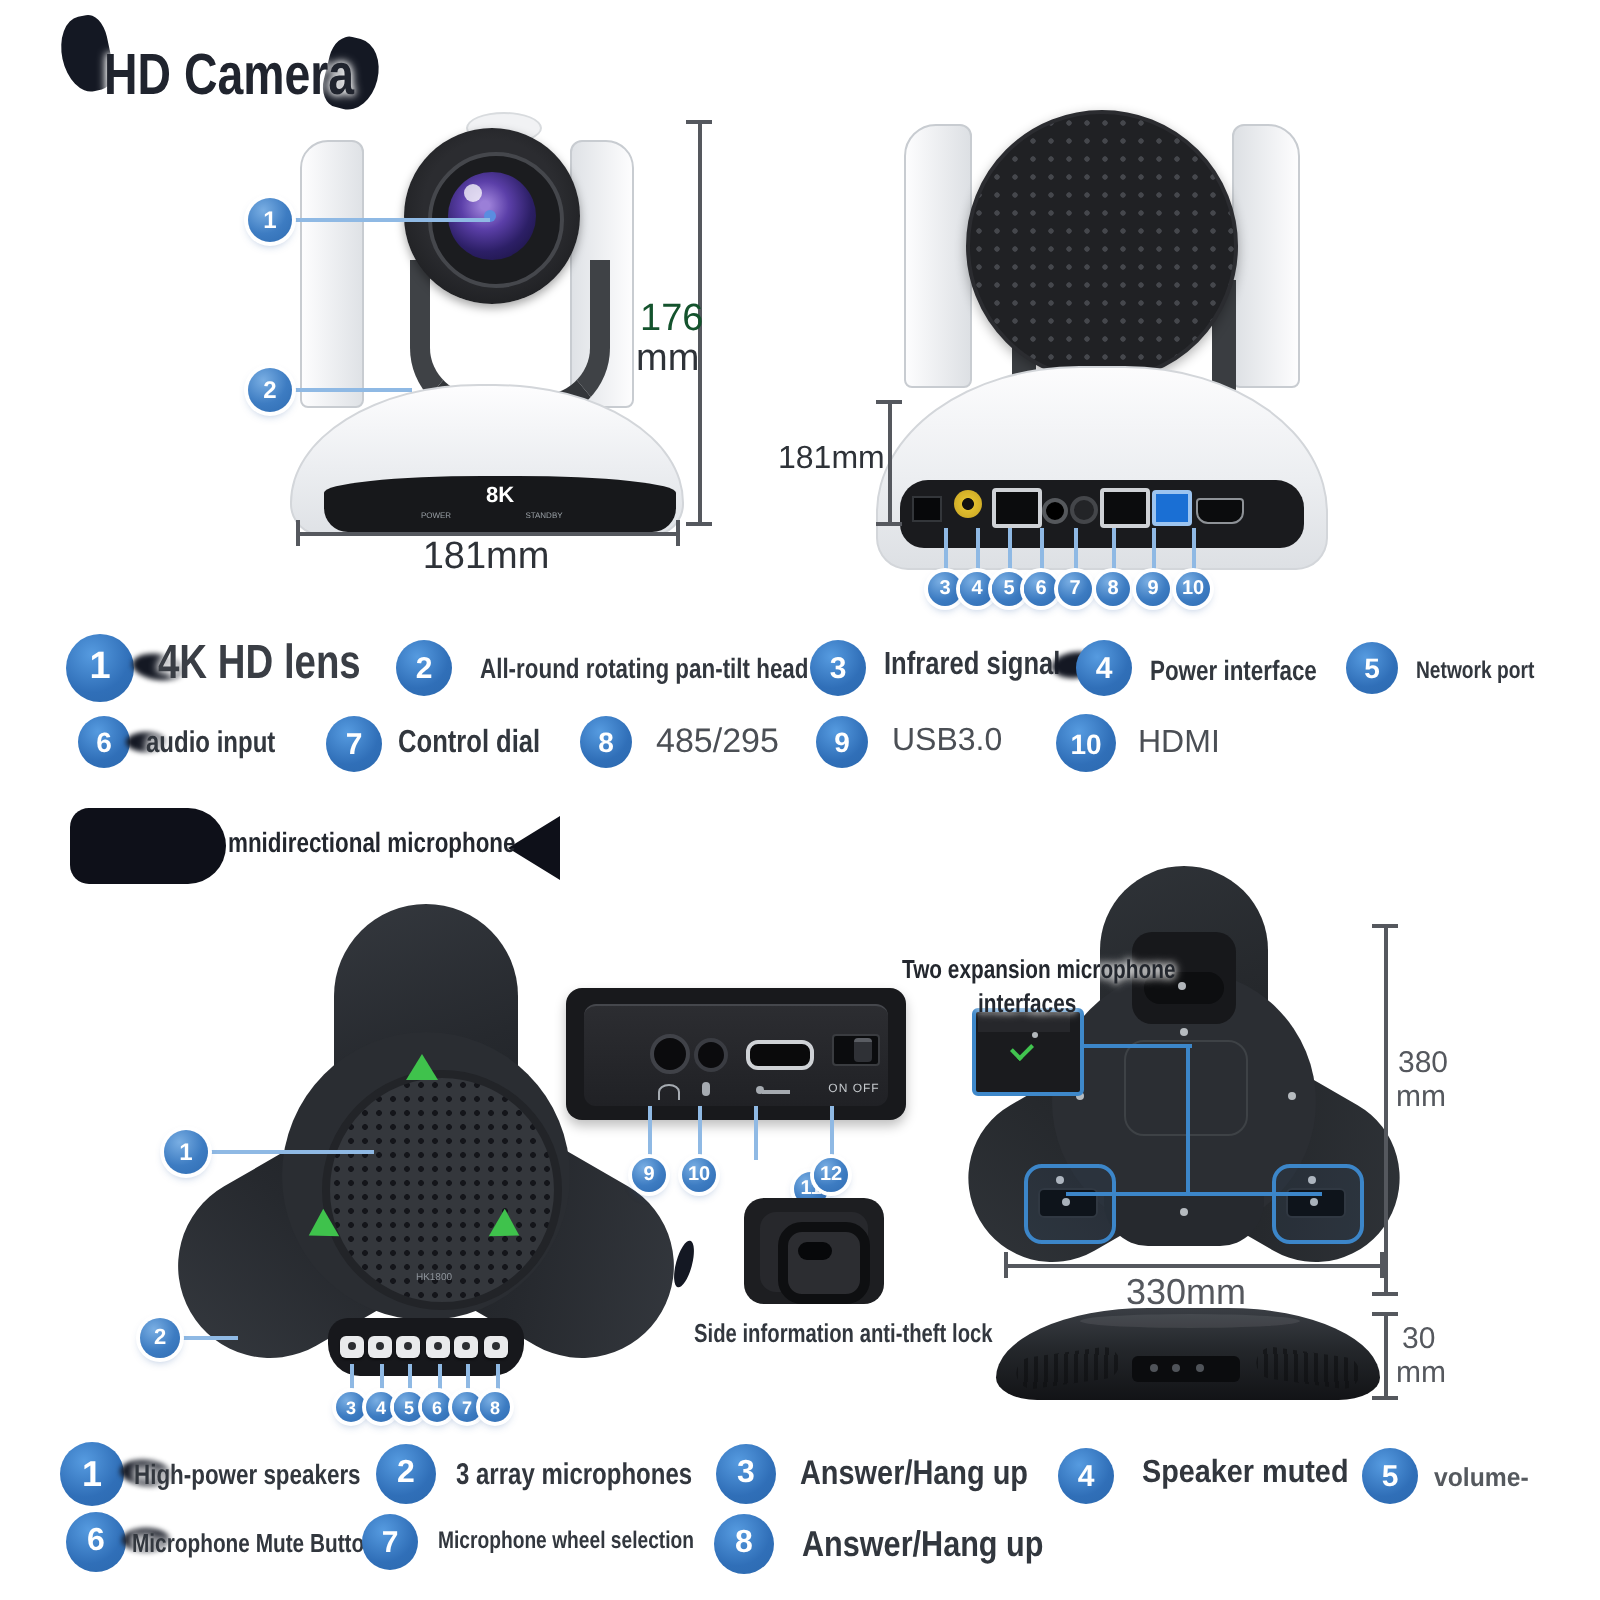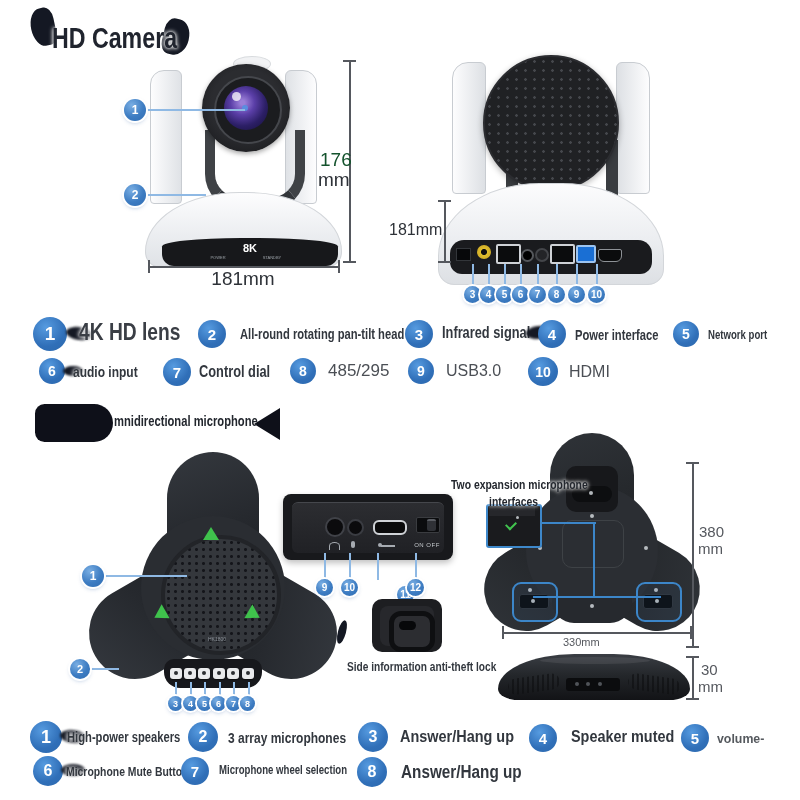--- a/index.html
+++ b/index.html
@@ -237,21 +237,21 @@
   <div class="cond" style="left:489px;top:494px;font-size:13px;color:#23272e;">interfaces</div>
 
   <div class="dim" style="left:692px;top:462px;width:2px;height:186px;"></div>
   <div class="dim" style="left:686px;top:462px;width:13px;height:2px;"></div>
   <div class="dim" style="left:686px;top:646px;width:13px;height:2px;"></div>
   <div class="dimtxt" style="left:699px;top:523px;font-size:15px;color:#55585e;">380</div>
   <div class="dimtxt" style="left:698px;top:540px;font-size:15px;color:#55585e;">mm</div>
   <div class="dim" style="left:502px;top:632px;width:190px;height:2px;"></div>
   <div class="dim" style="left:502px;top:626px;width:2px;height:13px;"></div>
   <div class="dim" style="left:690px;top:626px;width:2px;height:13px;"></div>
-  <div class="dimtxt" style="left:563px;top:636px;font-size:11px;color:#55585e;">330mm</div>
+  <div class="dimtxt" style="left:563px;top:636px;font-size:18px;color:#55585e;">330mm</div>
 
   <div class="abs" style="left:498px;top:654px;width:192px;height:46px;background:linear-gradient(180deg,#3a3e44 0%,#24272b 45%,#121316 100%);border-radius:96px 96px 26px 26px / 44px 44px 14px 14px;"></div>
   <div class="abs" style="left:540px;top:657px;width:110px;height:7px;background:rgba(255,255,255,.08);border-radius:50%;"></div>
   <div class="abs" style="left:508px;top:676px;width:52px;height:16px;background:repeating-linear-gradient(100deg,#0d0e10 0 2px,transparent 2px 5px);border-radius:8px;opacity:.6;transform:rotate(-8deg);"></div>
   <div class="abs" style="left:628px;top:676px;width:52px;height:16px;background:repeating-linear-gradient(80deg,#0d0e10 0 2px,transparent 2px 5px);border-radius:8px;opacity:.6;transform:rotate(8deg);"></div>
   <div class="abs" style="left:566px;top:678px;width:54px;height:13px;background:#0b0c0e;border-radius:3px;"></div>
   <div class="screw" style="left:575px;top:682px;background:#5c6066;"></div>
   <div class="screw" style="left:586px;top:682px;background:#5c6066;"></div>
   <div class="screw" style="left:598px;top:682px;background:#5c6066;"></div>
   <div class="dim" style="left:692px;top:656px;width:2px;height:44px;"></div>

